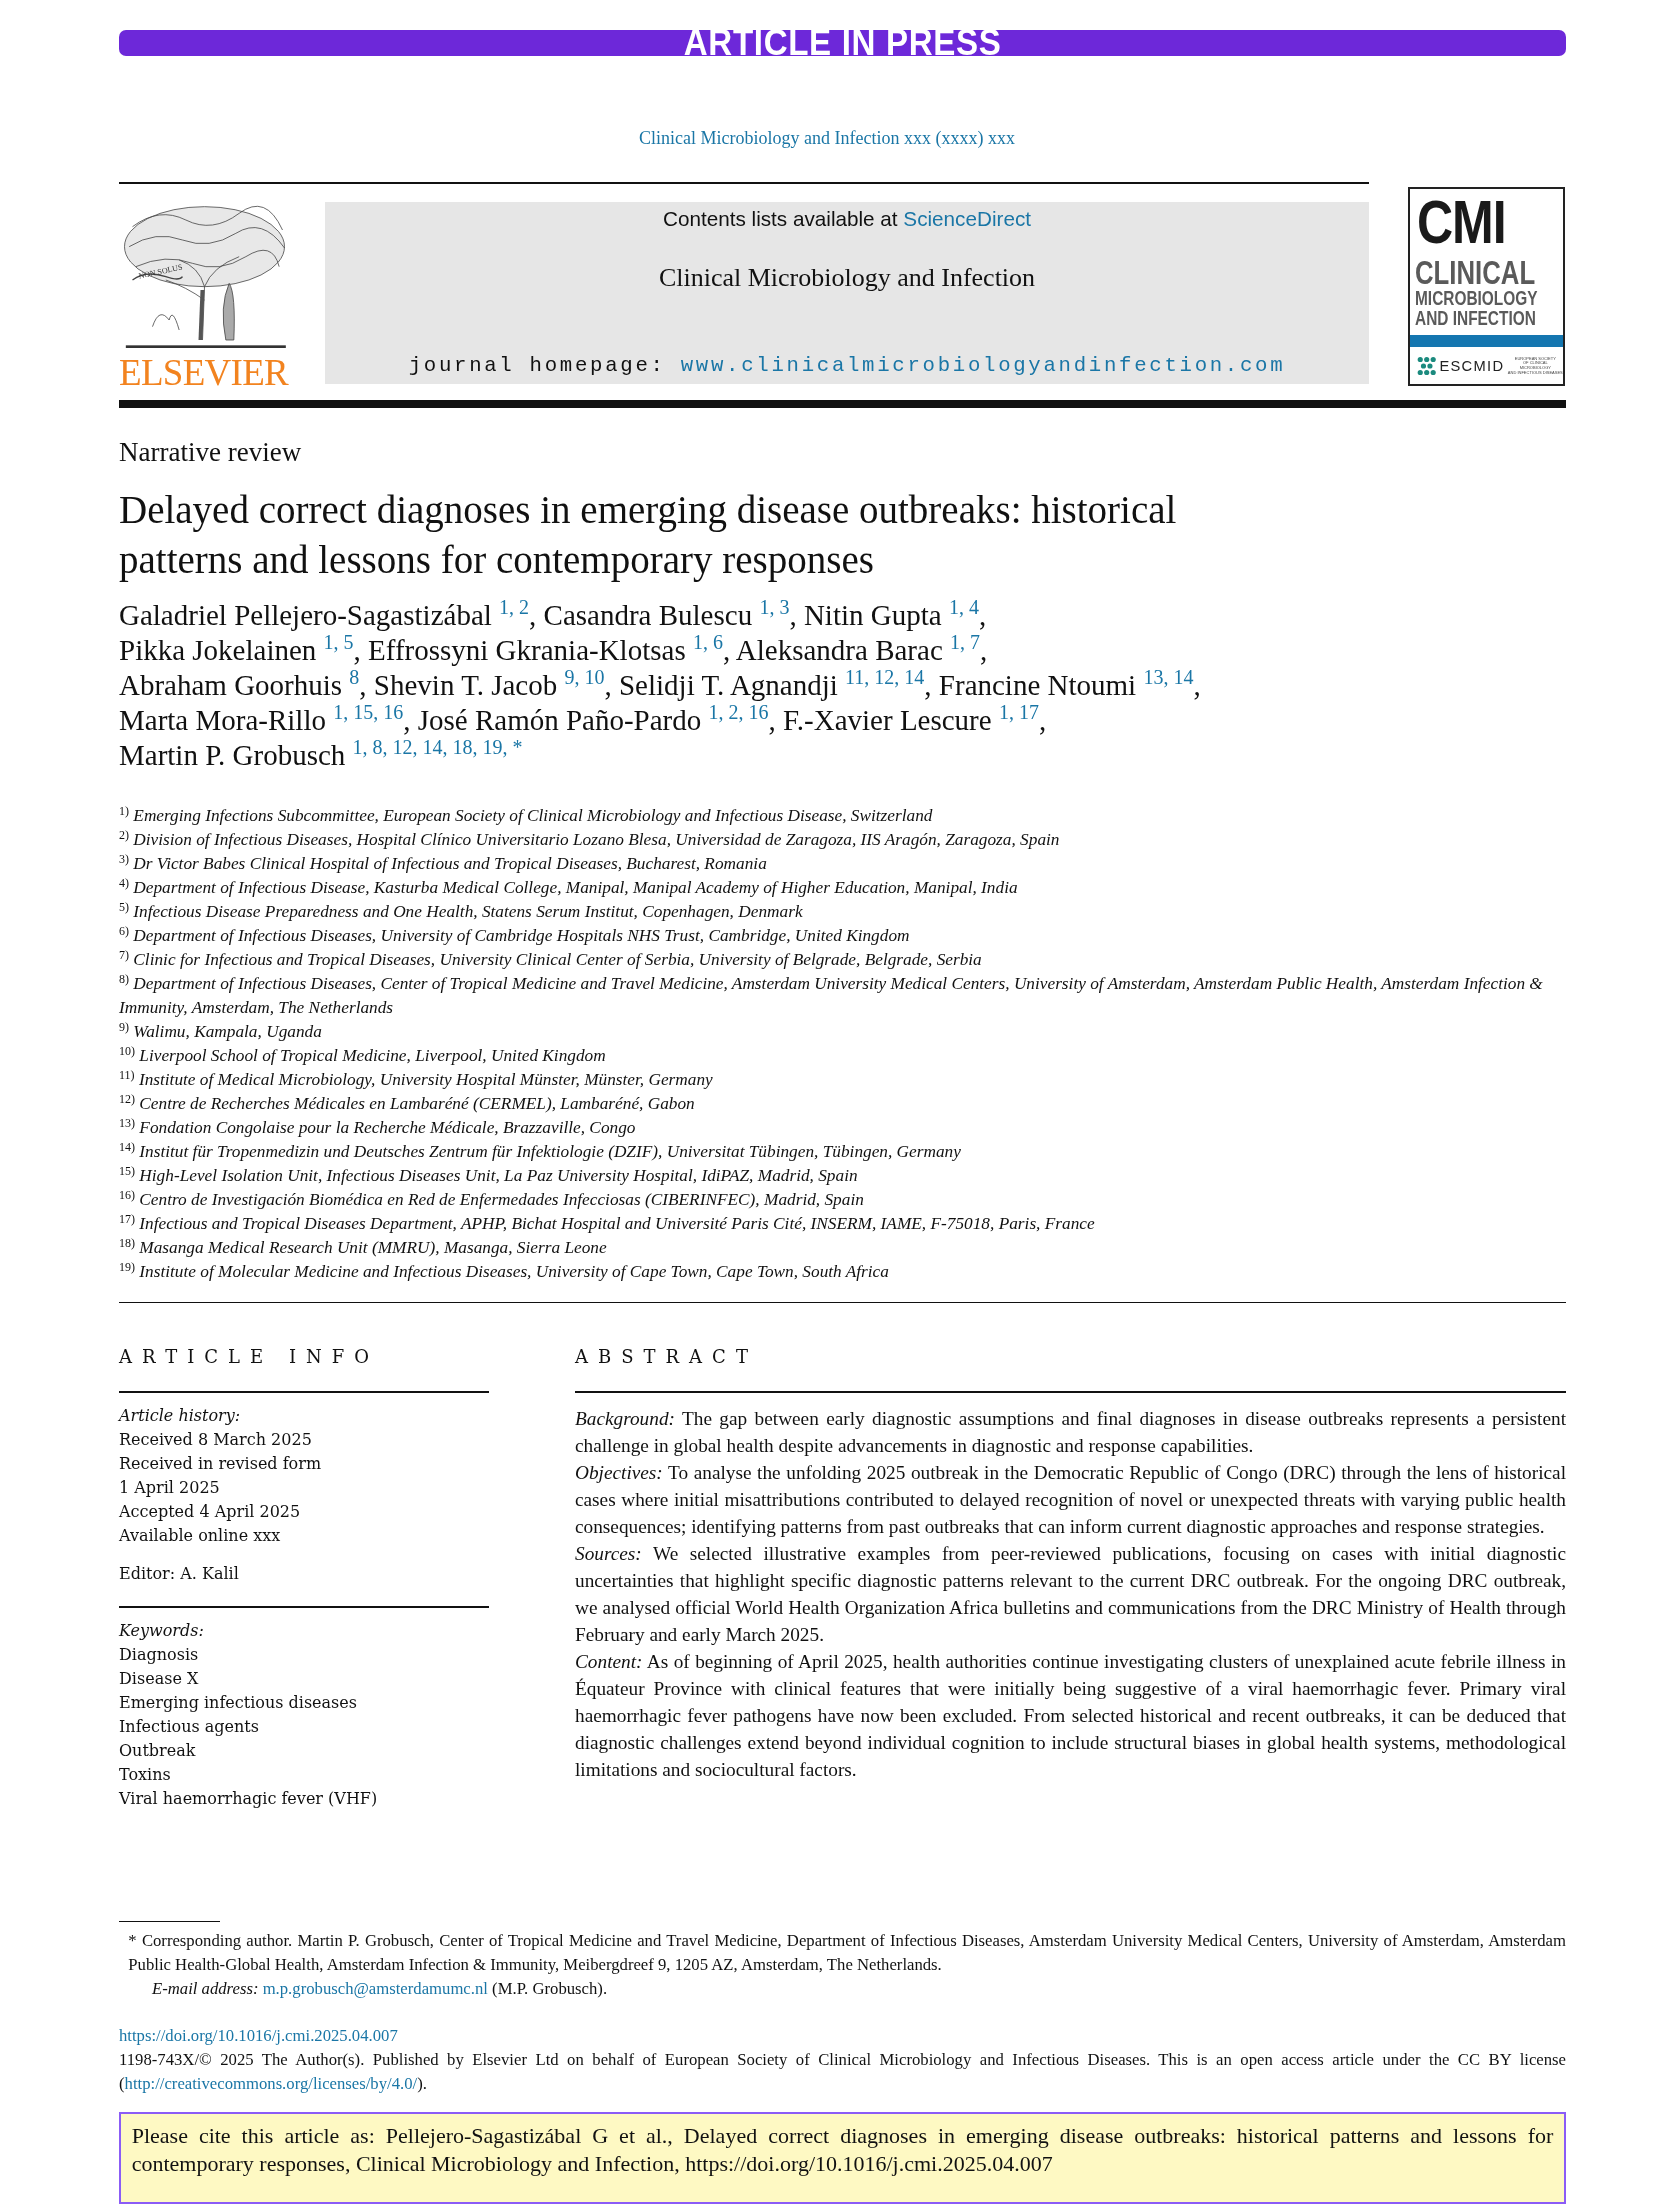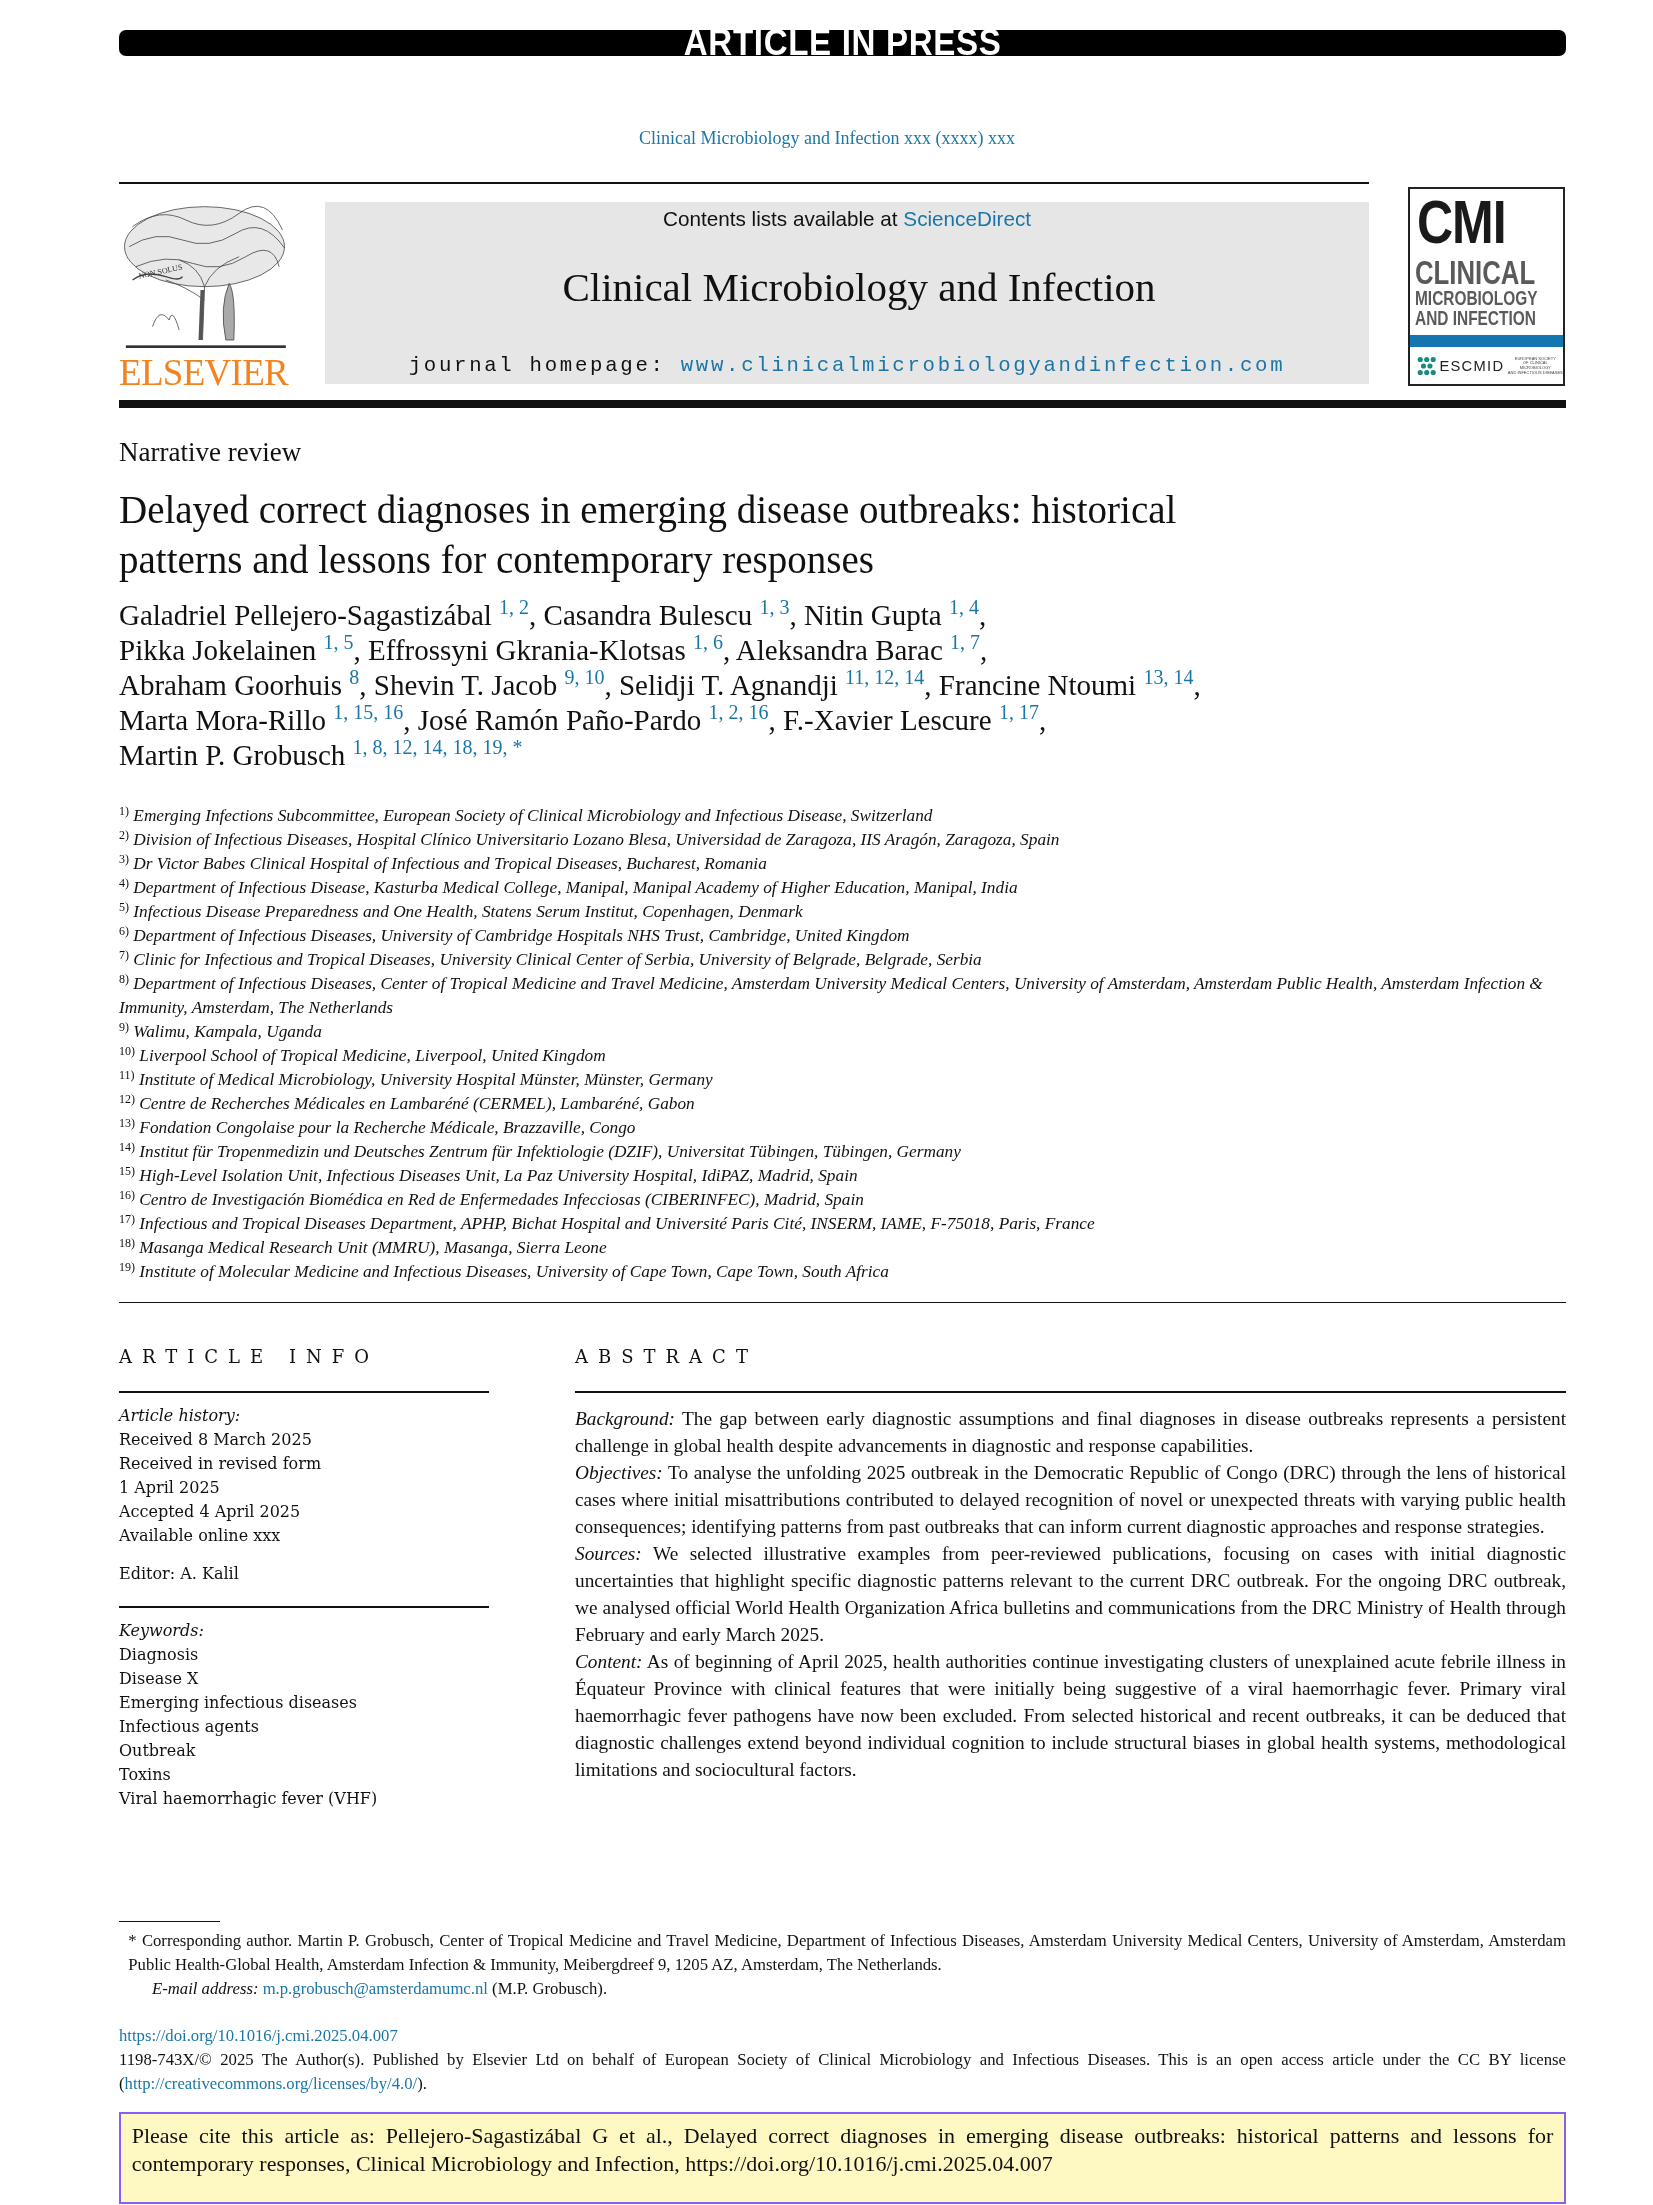--- a/index.html
+++ b/index.html
@@ -2,41 +2,41 @@
 <html style="font-size:10.7px"><head>
 <meta charset="utf-8">
 <style>
   * { box-sizing: border-box; margin: 0; padding: 0; }
   html, body { width: 1654px; height: 2205px; background: #ffffff; }
   body { position: relative; font-family: "Liberation Serif", serif; color: #111; overflow: hidden; }
   .abs { position: absolute; }
   a, .link { color: #1a76a6; text-decoration: none; }
 
   
-  #aip { left: 119px; top: 30px; width: 1447px; height: 26px; background: #000000;
+  #aip { left: 119px; top: 30px; width: 1447px; height: 26px; background: #6d28d9;
          display: flex; align-items: center; justify-content: center; border-radius: 7px; }
   #aip span { font-family: "Liberation Sans", sans-serif; font-weight: bold; color: #fff;
               font-size: 36px; letter-spacing: 0.7px; transform: scaleX(0.92); }
 
   #journal-ref { left: 0; top: 128px; width: 1654px; text-align: center;
                  font-size: 18px; color: #1a76a6; }
 
   
   #rule-top { left: 119px; top: 182px; width: 1250px; height: 2px; background: #111; }
   #elsevier-logo { left: 119px; top: 200px; width: 171px; height: 190px; }
   #elsevier-tree { position: absolute; left: 0; top: 0; width: 171px; height: 152px; }
   #elsevier-word { position: absolute; left: 0; top: 155px; width: 171px; text-align: left;
                    font-family: "Liberation Serif", serif; font-size: 37px; color: #f2831f;
                    letter-spacing: -0.7px; line-height: 35px; }
 
   #masthead { left: 325px; top: 202px; width: 1044px; height: 182px; background: #e6e6e6; }
   #contents-line { position: absolute; left: 0; top: 0; width: 100%; text-align: center;
                    font-family: Liberation Sans, sans-serif; font-size: 20.7px; top: 5.3px; color: #111; }
-  #journal-title { position: absolute; left: 12px; top: 61px; width: 100%; text-align: center;
-                   font-size: 41px; color: #111; }
+  #journal-title { position: absolute; left: 0; top: 61px; width: 100%; text-align: center;
+                   font-size: 26px; color: #111; }
   #homepage-line { position: absolute; left: 0; top: 152px; width: 100%; text-align: center;
                    font-family: Liberation Mono, monospace; font-size: 20.7px; letter-spacing: 2.7px; color: #111; }
 
   #cmi-logo { left: 1408px; top: 187px; width: 157px; height: 199px; border: 2px solid #222; background: #fff; text-align: center; }
   #cmi-big { position: absolute; left: 6.7px; top: 2.7px; font-family: "Liberation Sans", sans-serif;
              font-weight: bold; font-size: 61px; line-height: 61px; color: #1a1a1a; letter-spacing: -1.3px; transform: scaleX(0.82); transform-origin: left; }
   #cmi-clinical { position: absolute; left: 5.3px; top: 67px; font-family: "Liberation Sans", sans-serif;
              font-weight: bold; font-size: 33px; line-height: 33px; color: #5a5a5a; transform: scaleX(0.78); transform-origin: left; }
   #cmi-micro { position: absolute; left: 5.3px; top: 100px; font-family: "Liberation Sans", sans-serif;
              font-weight: bold; font-size: 19.3px; line-height: 20px; color: #5a5a5a; transform: scaleX(0.8); transform-origin: left; white-space: nowrap; }

